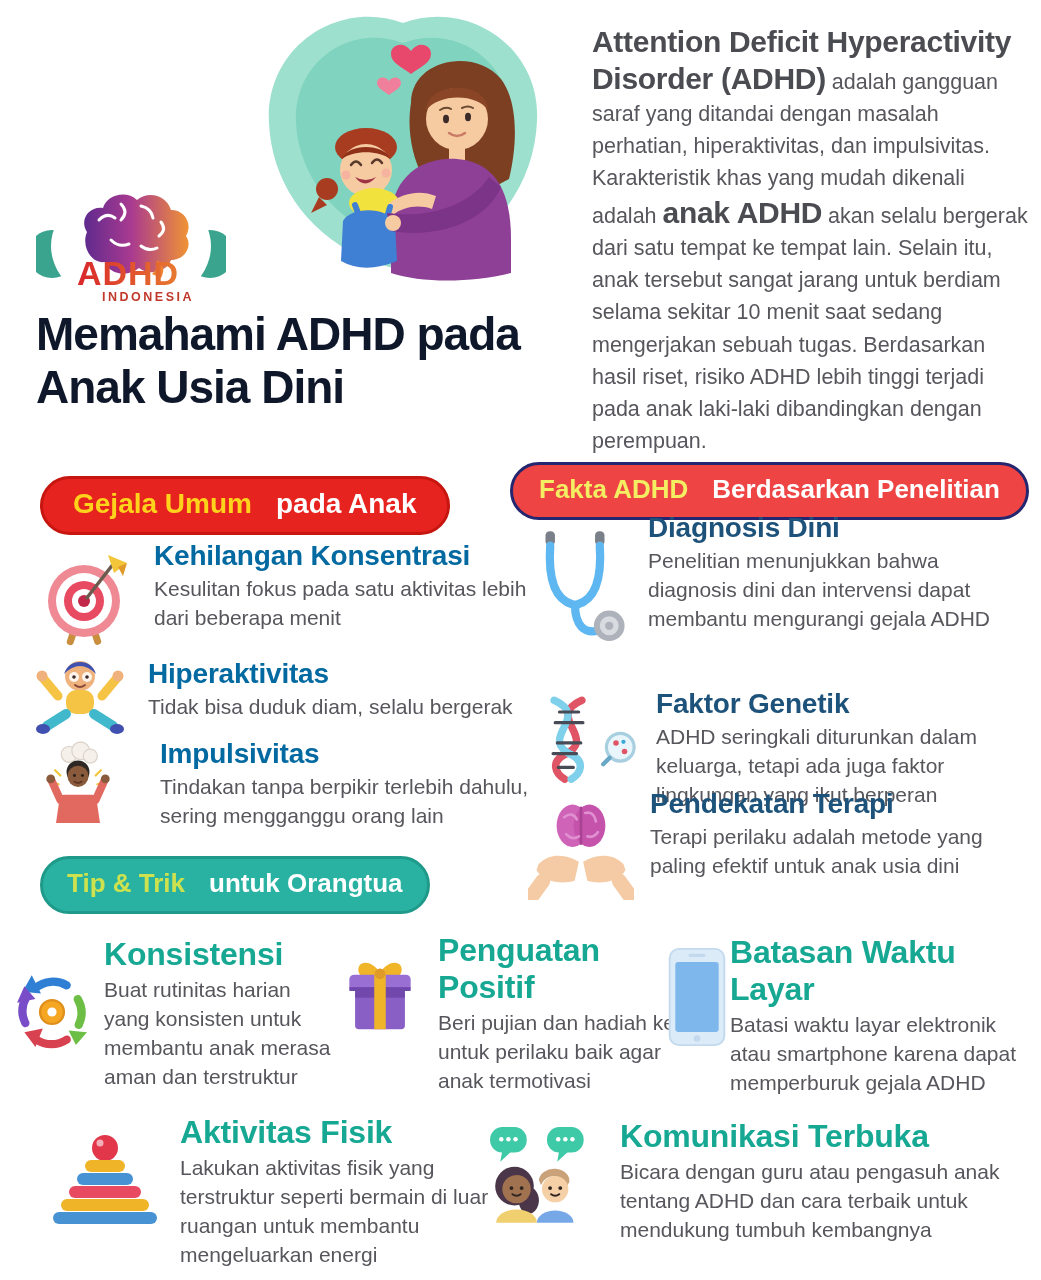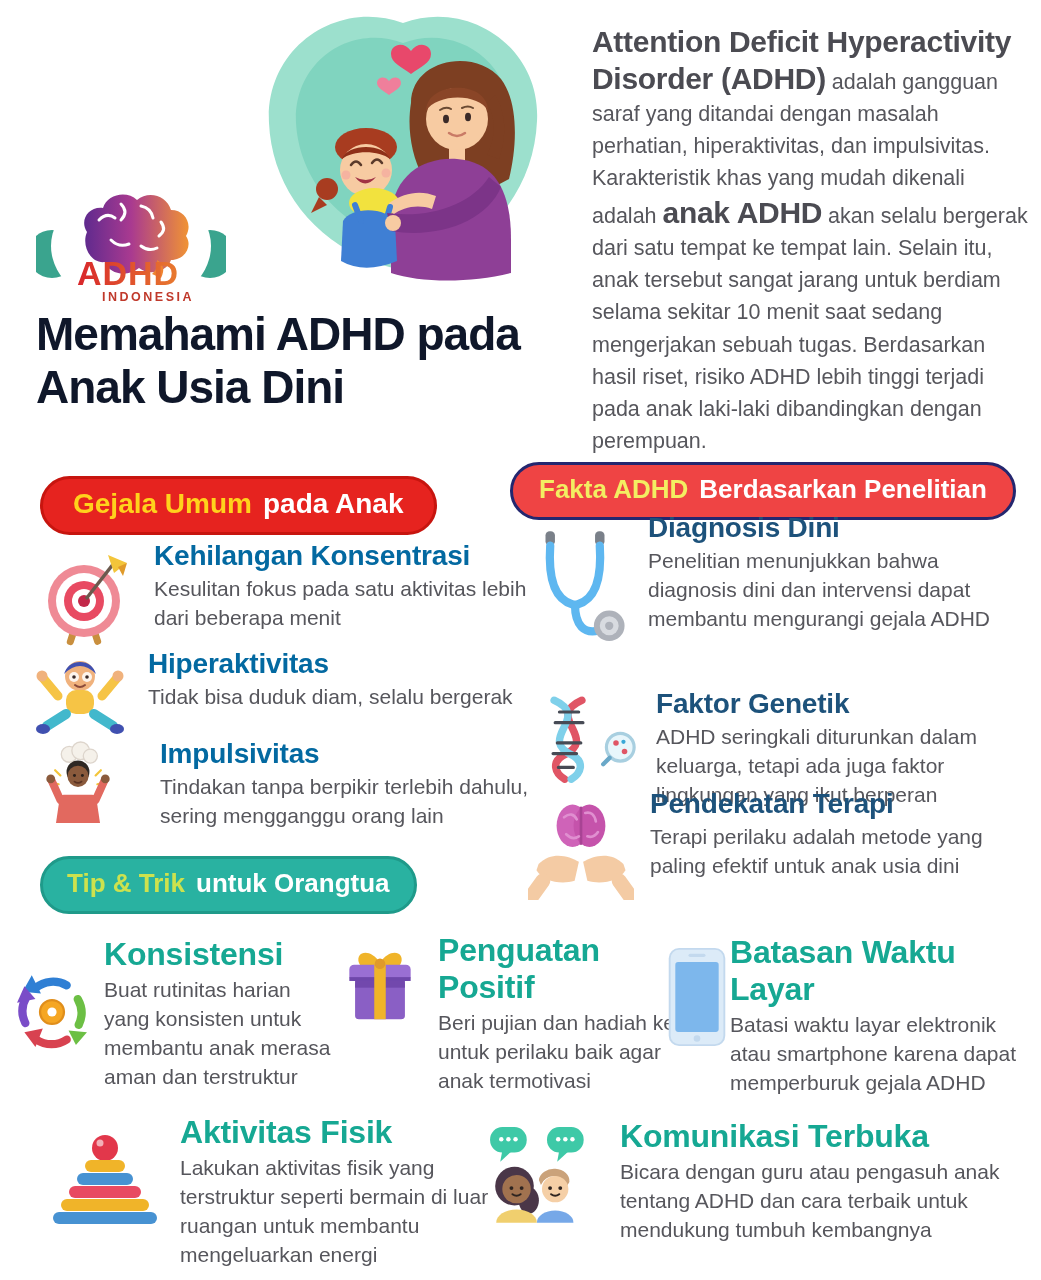--- a/index.html
+++ b/index.html
@@ -15,21 +15,21 @@
   .intro{left:592px; top:24px; width:442px;}
   .intro-bold{font-size:30px; line-height:1.22; font-weight:700; color:#4b4b52; letter-spacing:-0.3px;}
   .intro-body{font-size:21.5px; line-height:1.5; font-weight:400; color:#56565c;}
   .page-title{
     left:36px; top:308px; width:552px;
     font-size:46px; line-height:1.16; font-weight:700; color:#0f172a; letter-spacing:-1px;
   }
 
   
   .badge{
-    display:flex; gap:11px; align-items:baseline; white-space:nowrap;
+    display:flex; gap:24px; align-items:baseline; white-space:nowrap;
     border-radius:999px; font-weight:700; color:#ffffff;
   }
   .badge-gejala{left:40px; top:476px; background:#e6231f; border:3px solid #c7150f; padding:9px 30px 12px; font-size:28px;}
   .badge-gejala .accent{color:#ffd21c;}
   .badge-fakta{left:510px; top:462px; background:#ef4444; border:3px solid #24276f; padding:9px 26px 12px; font-size:26px;}
   .badge-fakta .accent{color:#f3ee62;}
   .badge-tips{left:40px; top:856px; background:#29b2a1; border:3px solid #1f9a8a; padding:9px 24px 12px; font-size:26px;}
   .badge-tips .accent{color:#cde24e;}
 
   
@@ -47,21 +47,21 @@
   .fakta-1{left:516px; top:512px; width:515px; gap:14px;}
   .fakta-2{left:520px; top:688px; width:515px; gap:8px;}
   .fakta-3{left:528px; top:788px; width:508px; gap:16px;}
   .tips-1{left:6px;   top:936px; width:328px; gap:6px;}
   .tips-2{left:332px; top:932px; width:330px; gap:10px;}
   .tips-3{left:664px; top:934px; width:376px; }
   .tips-4{left:40px;  top:1114px; width:436px; gap:10px;}
   .tips-5{left:484px; top:1118px; width:556px; gap:14px;}
 
   .mt8{margin-top:8px;} .mt12{margin-top:12px;} .mt16{margin-top:16px;}
-  .mt30{margin-top:30px;} .mt4{margin-top:2px;} .mt2{margin-top:2px;}
+  .mt30{margin-top:30px;} .mt4{margin-top:12px;} .mt2{margin-top:2px;}
 </style>
 </head>
 <body>
 
 <div class="poster">
 
   <div class="abs logo-wrap">
     <svg width="190" height="130" viewBox="0 0 190 130">
       <defs>
         <linearGradient id="gBrain" x1="0" y1="0" x2="1" y2="0">

